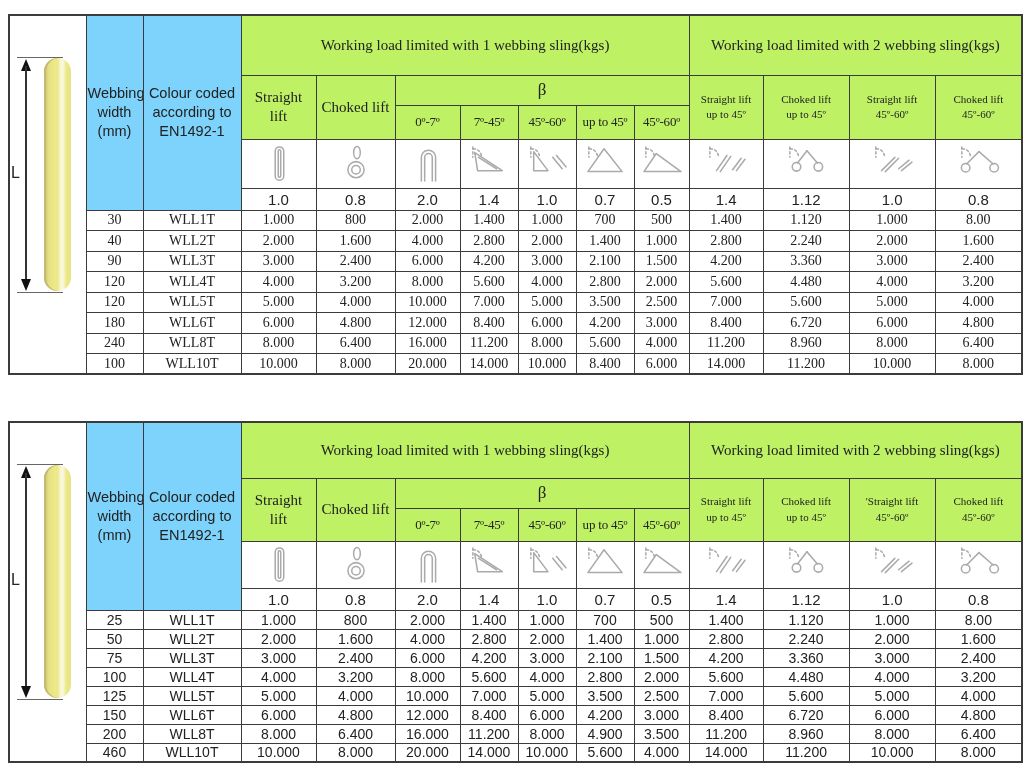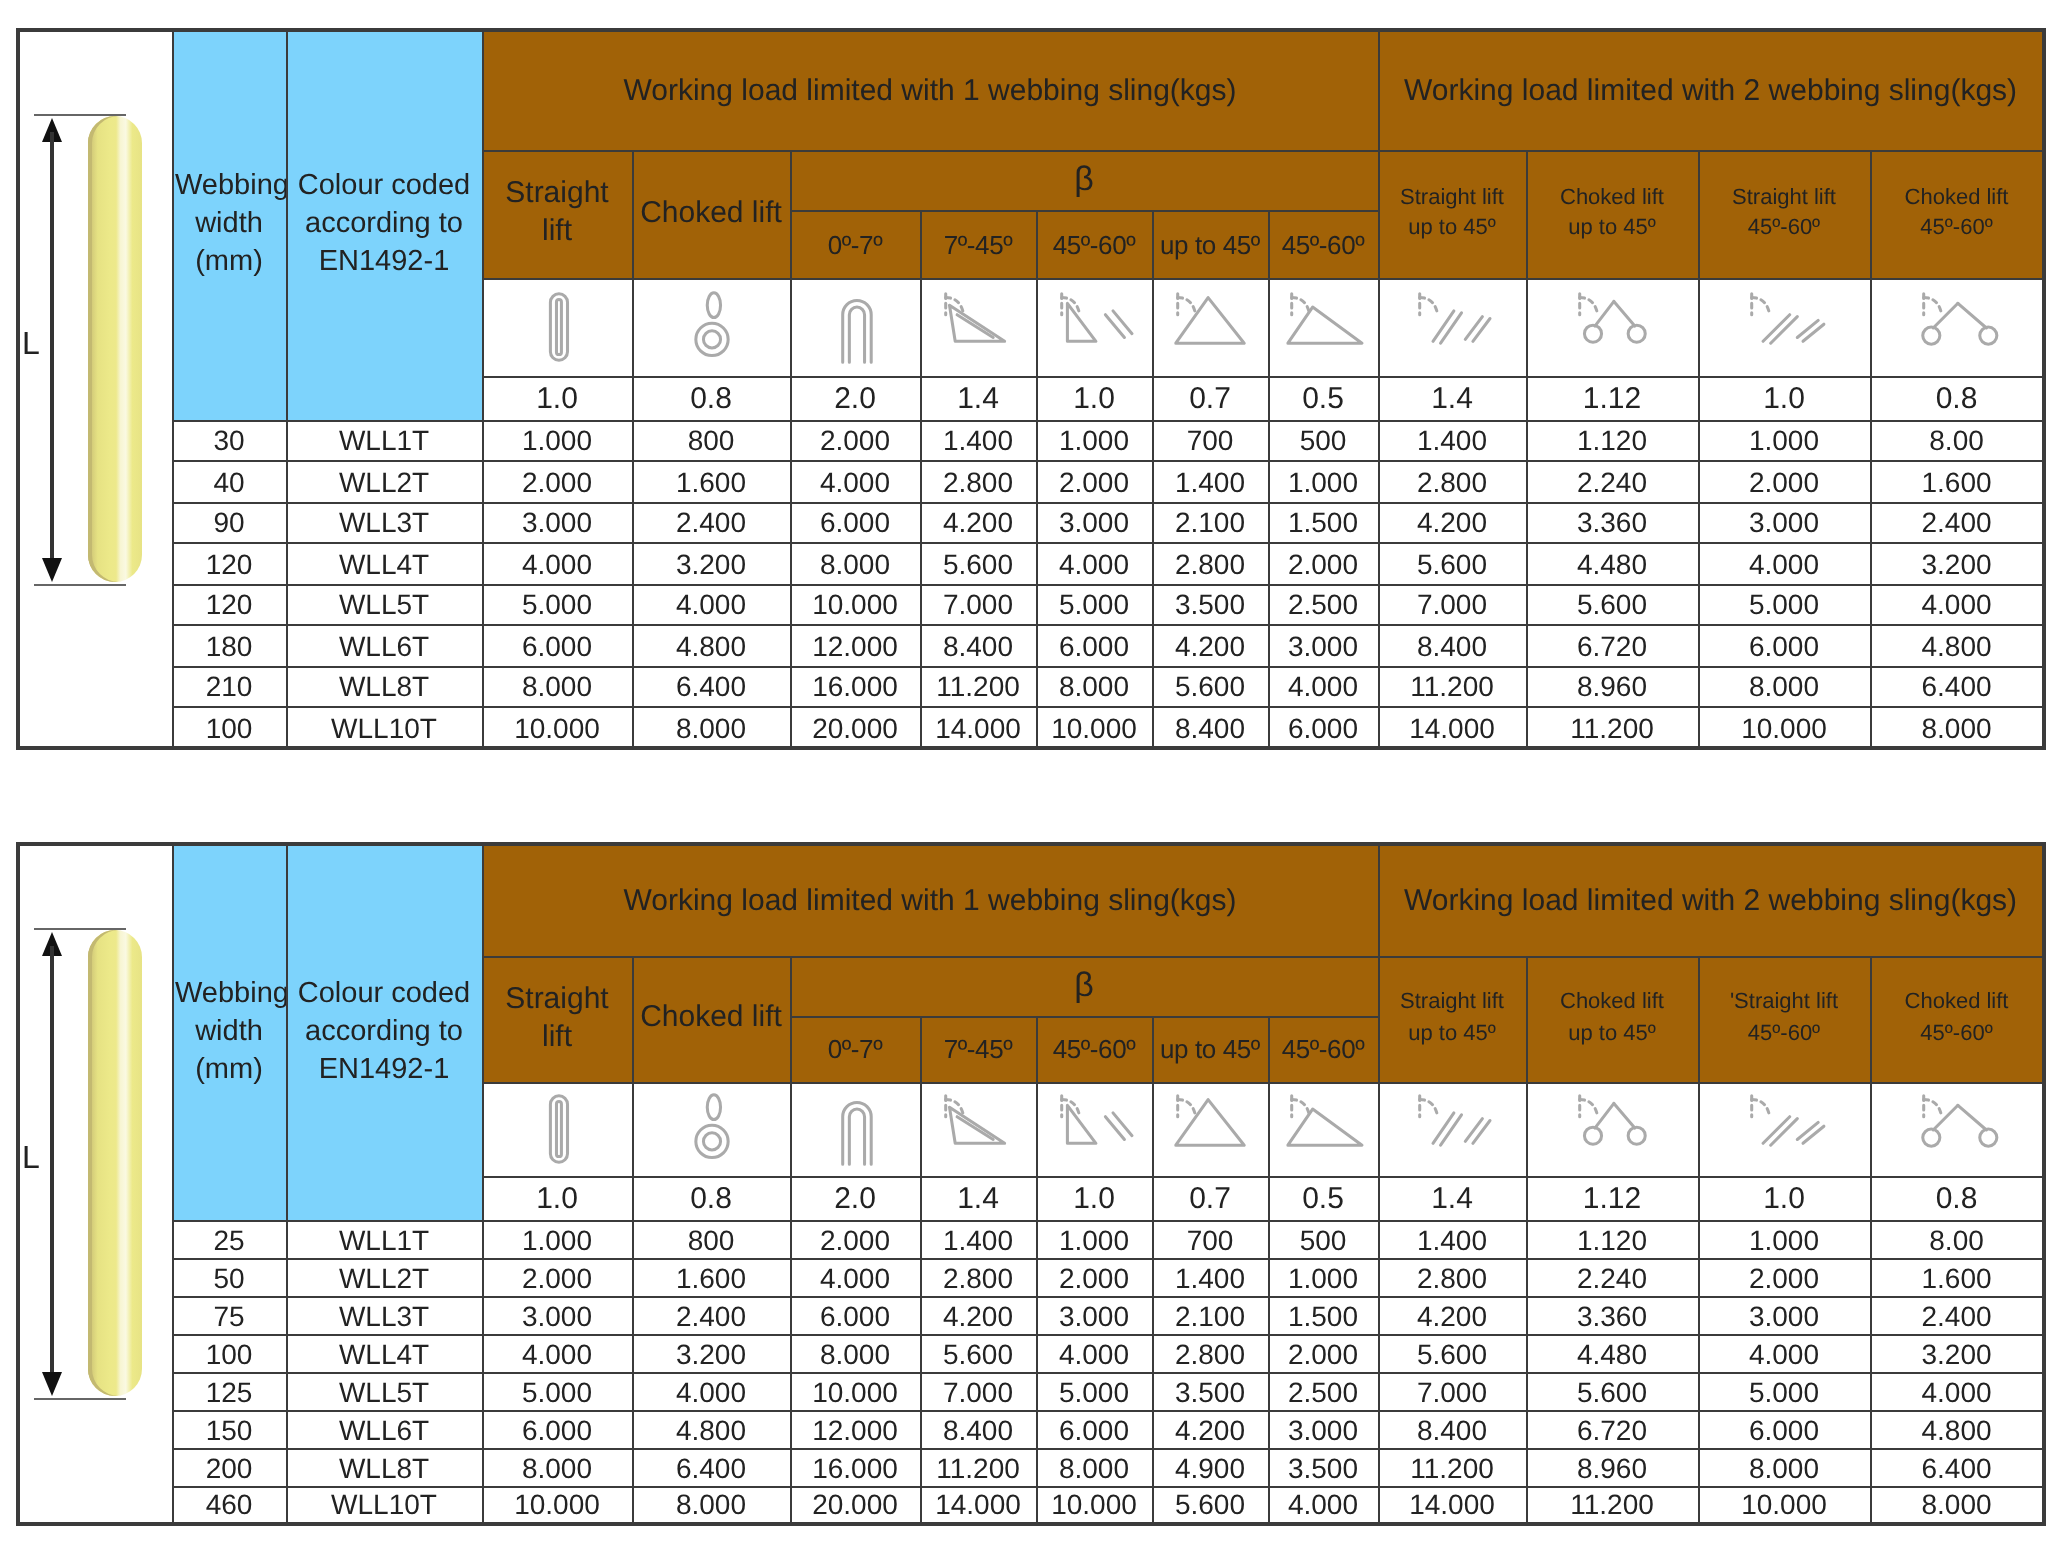--- a/index.html
+++ b/index.html
@@ -2,36 +2,36 @@
 <html><head>
 <meta charset="utf-8">
 <style>
   html,body{margin:0;padding:0;background:#ffffff;}
   body{width:1029px;height:771px;position:relative;font-family:"Liberation Sans", sans-serif;color:#222;}
   .tbl-block{position:absolute;left:8px;}
   .tb1{top:14px;}
   .tb2{top:421px;}
   table{border-collapse:collapse;table-layout:fixed;width:1013px;border:2px solid #3b3b3b;}
   td{border:1px solid #3b3b3b;text-align:center;vertical-align:middle;overflow:hidden;padding:0 1px;}
-  .hdr{background:#a16207;}
+  .hdr{background:#bef264;font-family:Liberation Serif, serif;}
   .pre{white-space:pre-line;}
   .group-title{font-size:15px;}
   .lift-hdr{font-size:15px;line-height:1.25;}
   .beta-hdr{font-size:17px;}
   .angle-hdr{font-size:13px;letter-spacing:-0.2px;padding:0;}
   .two-hdr{font-size:11px;line-height:1.4;}
   .wh-cell{font-size:14.5px;line-height:1.3;background:#7dd3fc;}
   .factor-cell{font-size:15px;background:#fff;}
   .data-cell{font-size:14px;background:#fff;}
   .tb1 .row-a{height:60px;} .tb2 .row-a{height:56px;}
   .row-b{height:30px;}
   .tb1 .row-c{height:34px;} .tb2 .row-c{height:33px;}
   .tb1 .icon-row{height:49px;} .tb2 .icon-row{height:47px;}
   .factor-row{height:22px;}
-  .tb1 tr.gen{height:20.5px;} .tb2 tr.gen{height:19px;}
+  .tb1 tr.gen{height:20.5px;font-family:Liberation Serif, serif;} .tb2 tr.gen{height:19px;}
   .icon-cell{background:#fff;padding:2px 0;}
   .icon-svg{width:46px;height:38px;display:inline-block;vertical-align:middle;fill:none;stroke:#aaaaaa;stroke-width:1.6;stroke-linecap:round;stroke-linejoin:round;}
   
   .art-cell{position:relative;background:#fff;padding:0;}
   .sling-art{position:absolute;inset:0;}
   .sling-strap{position:absolute;left:34px;top:42px;height:233px;width:27px;border-radius:13.5px;
     background:linear-gradient(90deg,#b7ab66 0%,#d5cd7a 8%,#e6e283 18%,#ece989 40%,#ede98b 52%,#f7f5d2 60%,#faf9e2 70%,#ece989 82%,#e7e385 100%);
     box-shadow:inset 2px 0 0 #c3b971;}
   .tick{position:absolute;left:7px;width:46px;height:1px;background:#666;}
   .tick-top{top:41px;} .tick-bot{top:276px;}
@@ -272,21 +272,21 @@
           <td class="data-cell">8.400</td>
           <td class="data-cell">6.000</td>
           <td class="data-cell">4.200</td>
           <td class="data-cell">3.000</td>
           <td class="data-cell">8.400</td>
           <td class="data-cell">6.720</td>
           <td class="data-cell">6.000</td>
           <td class="data-cell">4.800</td>
         </tr>
         <tr class="gen">
-          <td class="data-cell">210</td>
+          <td class="data-cell">240</td>
           <td class="data-cell">WLL8T</td>
           <td class="data-cell">8.000</td>
           <td class="data-cell">6.400</td>
           <td class="data-cell">16.000</td>
           <td class="data-cell">11.200</td>
           <td class="data-cell">8.000</td>
           <td class="data-cell">5.600</td>
           <td class="data-cell">4.000</td>
           <td class="data-cell">11.200</td>
           <td class="data-cell">8.960</td>

